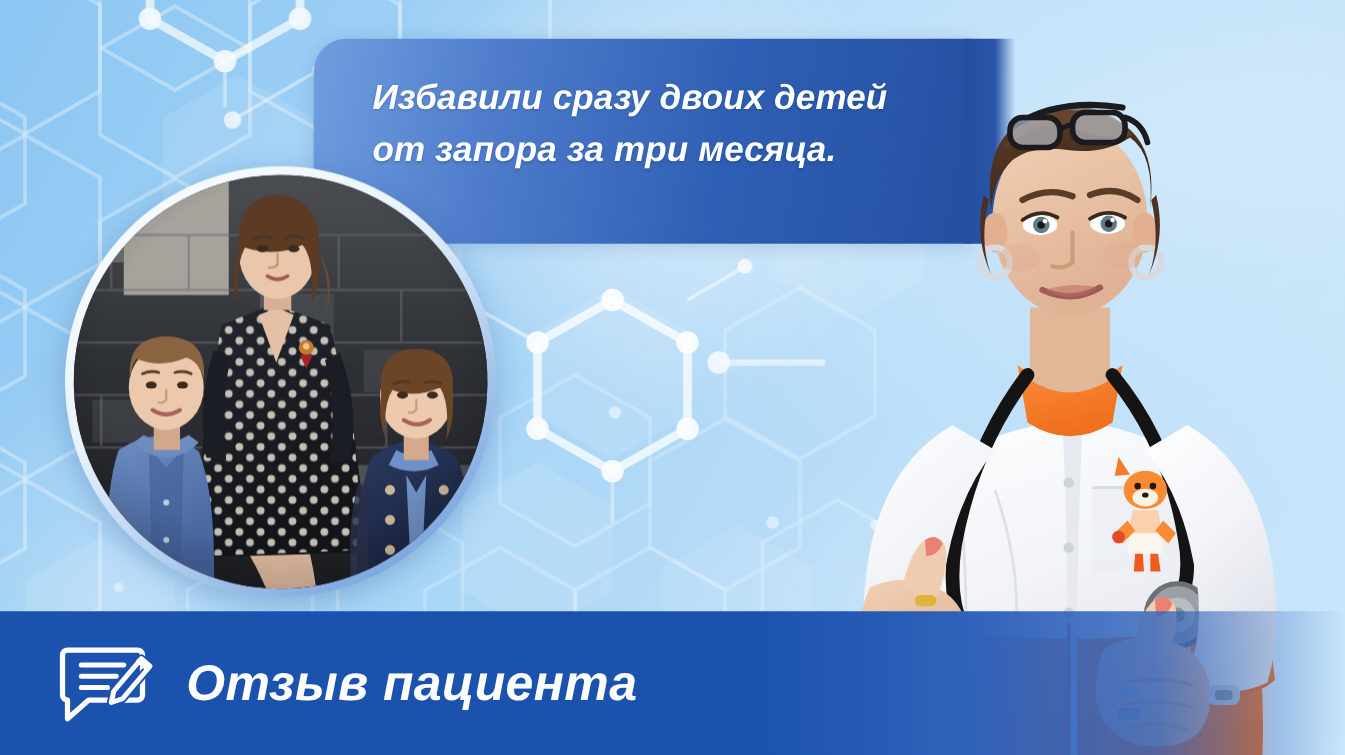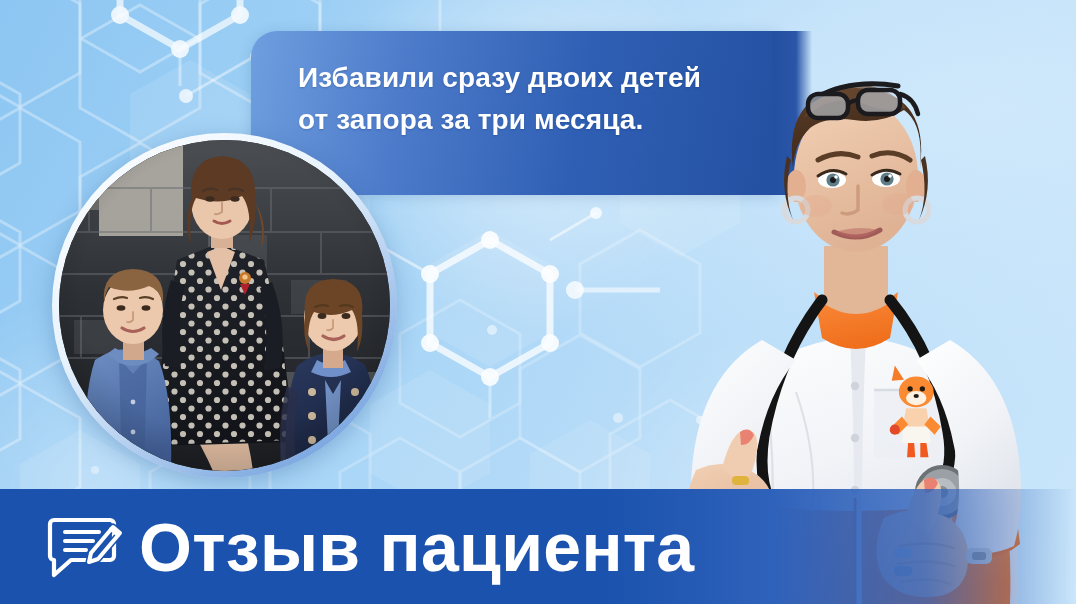--- a/index.html
+++ b/index.html
@@ -5,20 +5,21 @@
 <style>
   html,body{margin:0;padding:0;background:#222;}
   *{box-sizing:border-box;}
 
   #stage{
     position:relative;
     width:1076px;height:604px;
     overflow:hidden;
     font-family:"Liberation Sans","DejaVu Sans",sans-serif;
     background:#fca5a5;
+    font-style:italic;
   }
 
   
   .bg-base{
     position:absolute;inset:0;
     background:
       radial-gradient(120% 90% at 92% 18%, #cfe8fb 0%, rgba(207,232,251,0) 55%),
       linear-gradient(118deg,#8cc6f2 0%,#a4d3f6 34%,#b7dcf8 62%,#cbe7fb 100%);
   }
   .bg-hex-layer{position:absolute;inset:0;}
@@ -75,22 +76,22 @@
   .bottom-bar{
     position:absolute;left:0;bottom:0;width:100%;height:115px;
     background:linear-gradient(90deg,#1a52ad 0%,#1a52ad 56%,#2f62bb 72%,rgba(47,98,187,.80) 86%,rgba(47,98,187,0) 100%);
     display:flex;align-items:center;
   }
   .bar-icon{
     margin-left:47px;width:78px;height:72px;flex:none;
   }
   .bar-icon svg{width:100%;height:100%;display:block;}
   .bar-title{
-    margin-left:14px;color:#ffffff;font-weight:bold;
-    font-size:68px;line-height:1;letter-spacing:.3px;
+    margin-left:24px;color:#ffffff;font-weight:bold;
+    font-size:40px;line-height:1;letter-spacing:.3px;
     white-space:nowrap;
   }
 </style>
 </head>
 <body>
 
 <div id="stage">
 
   <div class="bg-base"></div>
 

